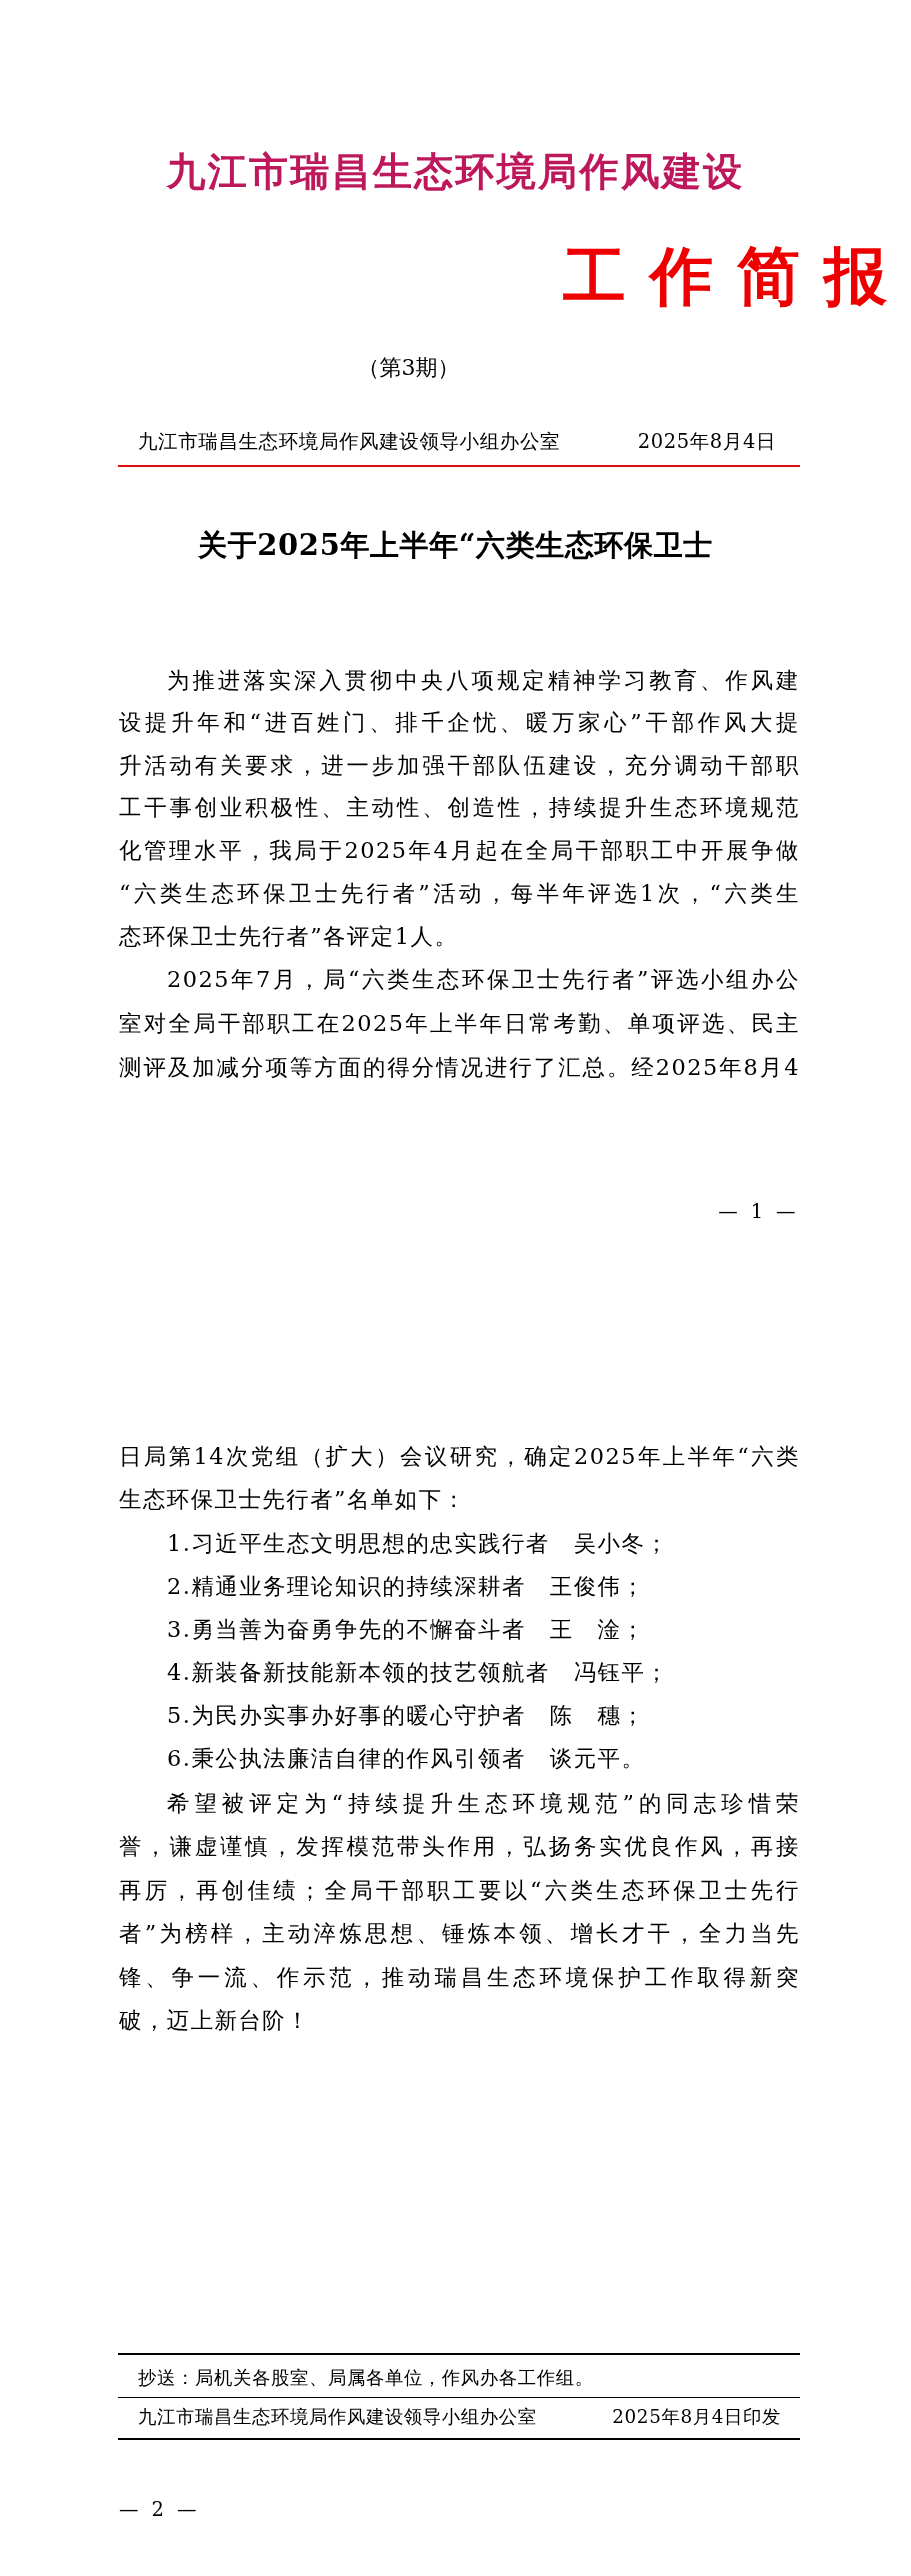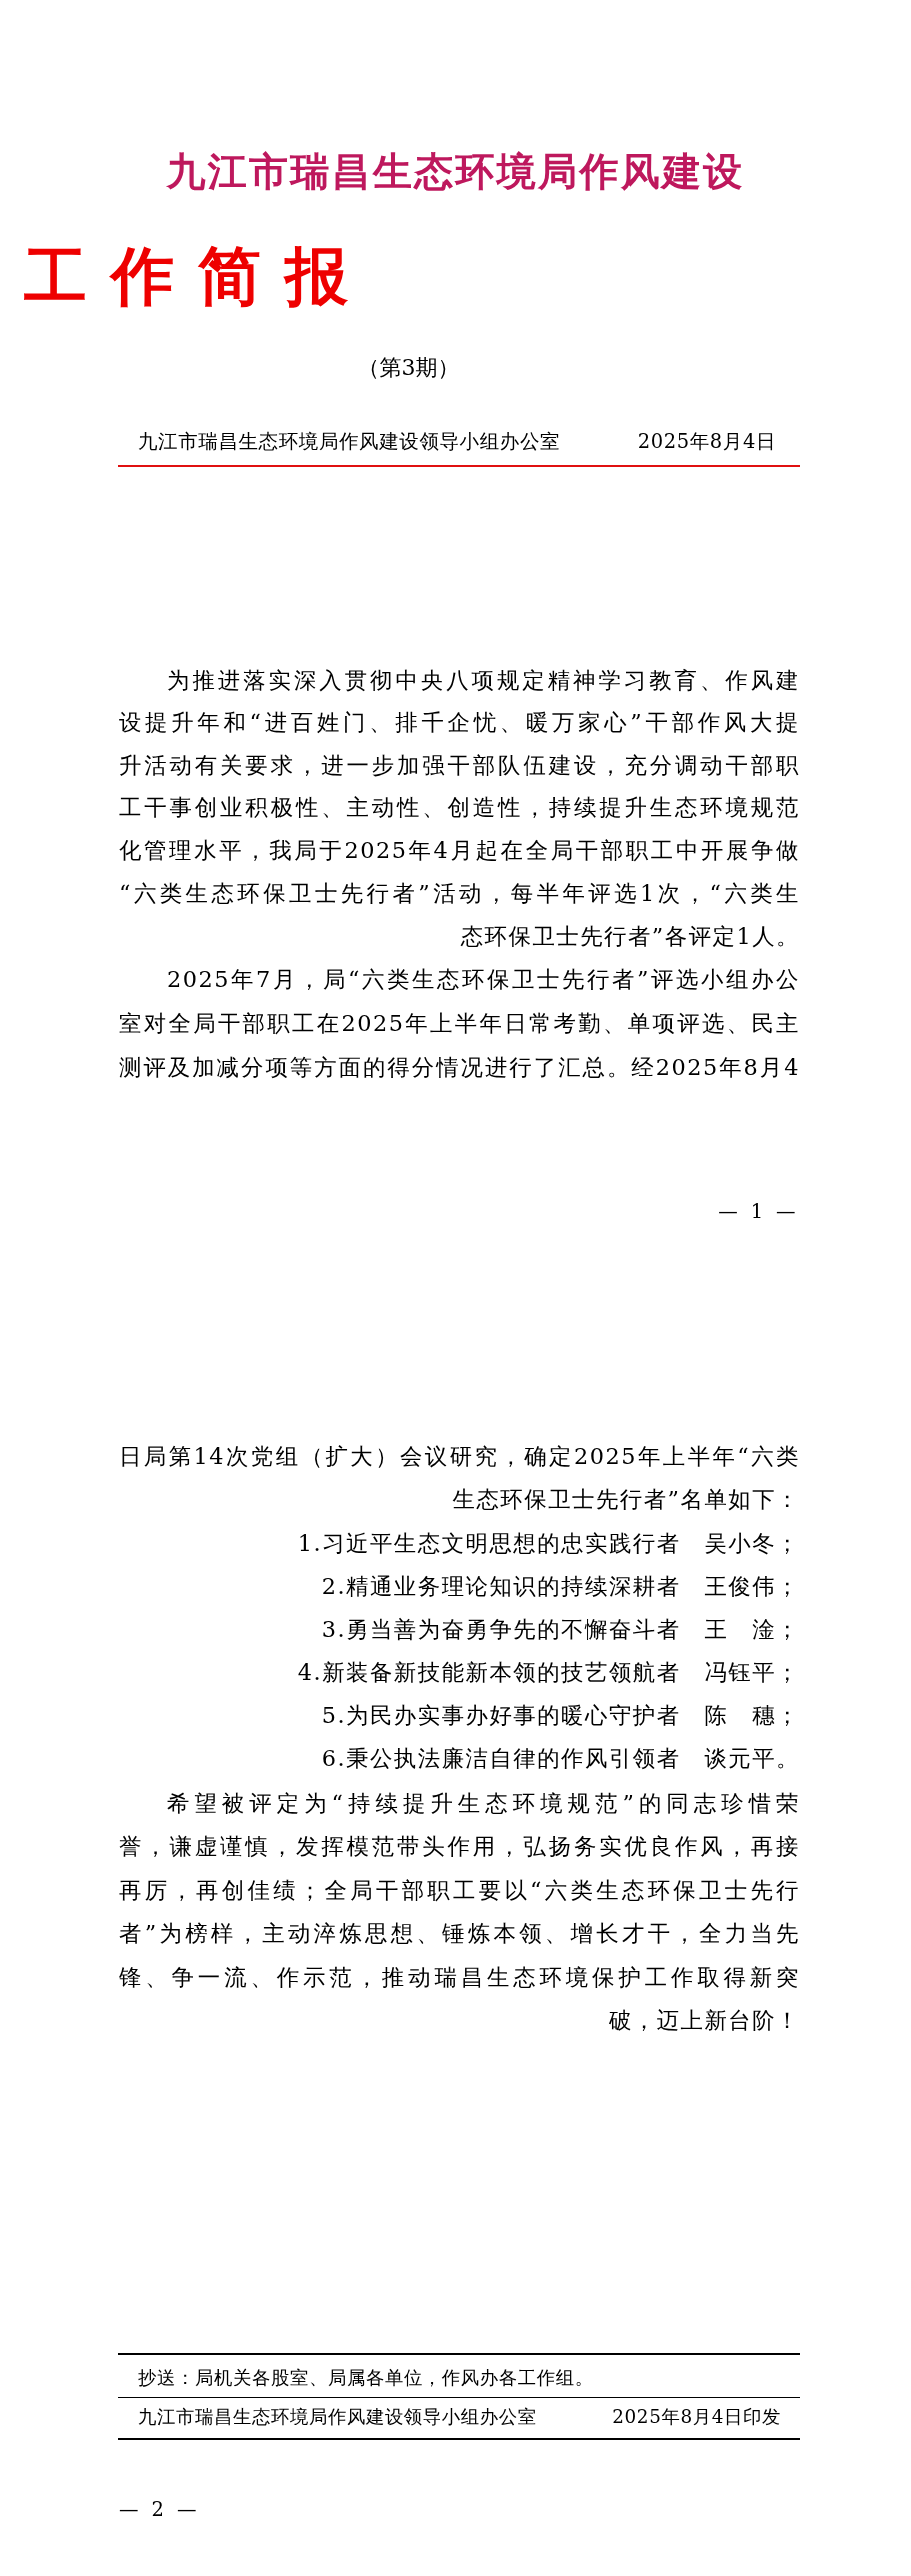--- a/index.html
+++ b/index.html
@@ -1,51 +1,52 @@
 <!DOCTYPE html>
 <html style="font-size:9.2px"><head>
 <meta charset="utf-8">
 <style>
   html, body { margin: 0; padding: 0; background: #ffffff; }
   body { width: 911px; height: 2576px; position: relative; overflow: hidden;
          font-family: "DejaVu Serif", "Liberation Serif", serif; color: #000; }
   .abs { position: absolute; white-space: nowrap; }
   .red-title { left: 0; width: 911px; text-align: center; color: #be185d;
                font-size: 39px; font-weight: bold; letter-spacing: 2.3px; top: 149px; line-height: 44px; }
-  .big-title { left: 0; width: 911px; text-align: left; color: #ee0000;
+  .big-title { left: 0; width: 911px; text-align: right; color: #ee0000;
                font-size: 63px; font-weight: bold; letter-spacing: 24px; top: 241px; line-height: 71px;
                text-indent: 24px; }
   .issue { left: 0; width: 817px; text-align: center; font-size: 22px; top: 354px; line-height: 27.6px; }
   .office-row { left: 138px; width: 638px; top: 429px; font-size: 19.5px; line-height: 25px;
                 display: flex; justify-content: space-between; letter-spacing: 0.6px; }
   .red-rule { left: 118px; width: 682px; top: 465px; height: 1.7px; background: #e01010; }
   .doc-title { left: 0; width: 911px; text-align: center; font-size: 29px; font-weight: bold;
                line-height: 44px; top: 523px; letter-spacing: 0.6px; }
   .body-line { left: 119px; width: 681px; font-size: 22.4px; line-height: 43px; height: 43px;
-               letter-spacing: 1.5px; text-align: right; }
+               letter-spacing: 1.5px; }
   .body-line.justify { text-align: justify; text-align-last: justify; }
   .indent { padding-left: 48px; box-sizing: border-box; }
   .page-num { font-size: 19.5px; line-height: 23px; letter-spacing: 3.4px; }
   .rule { left: 118px; width: 682px; background: #000; }
   .footer-text { font-size: 18.4px; line-height: 23px; letter-spacing: 0.6px; }
   .footer-row { left: 138px; width: 643px; display: flex; justify-content: space-between; }
 </style>
 </head>
 <body>
 
 <div class="abs red-title">九江市瑞昌生态环境局作风建设</div>
 <div class="abs big-title">工作简报</div>
 <div class="abs issue">（第3期）</div>
 <div class="abs office-row">
   <span>九江市瑞昌生态环境局作风建设领导小组办公室</span>
   <span>2025年8月4日</span>
 </div>
 <div class="abs red-rule"></div>
 
 <div class="abs doc-title">
+  <div>关于2025年上半年“六类生态环保卫士</div>
 </div>
 
 <div class="abs body-line justify indent" style="top:659px">为推进落实深入贯彻中央八项规定精神学习教育、作风建</div>
 <div class="abs body-line justify" style="top:701px">设提升年和“进百姓门、排千企忧、暖万家心”干部作风大提</div>
 <div class="abs body-line justify" style="top:744px">升活动有关要求，进一步加强干部队伍建设，充分调动干部职</div>
 <div class="abs body-line justify" style="top:786px">工干事创业积极性、主动性、创造性，持续提升生态环境规范</div>
 <div class="abs body-line justify" style="top:829px">化管理水平，我局于2025年4月起在全局干部职工中开展争做</div>
 <div class="abs body-line justify" style="top:872px">“六类生态环保卫士先行者”活动，每半年评选1次，“六类生</div>
 <div class="abs body-line" style="top:915px">态环保卫士先行者”各评定1人。</div>
 <div class="abs body-line justify indent" style="top:958px">2025年7月，局“六类生态环保卫士先行者”评选小组办公</div>

